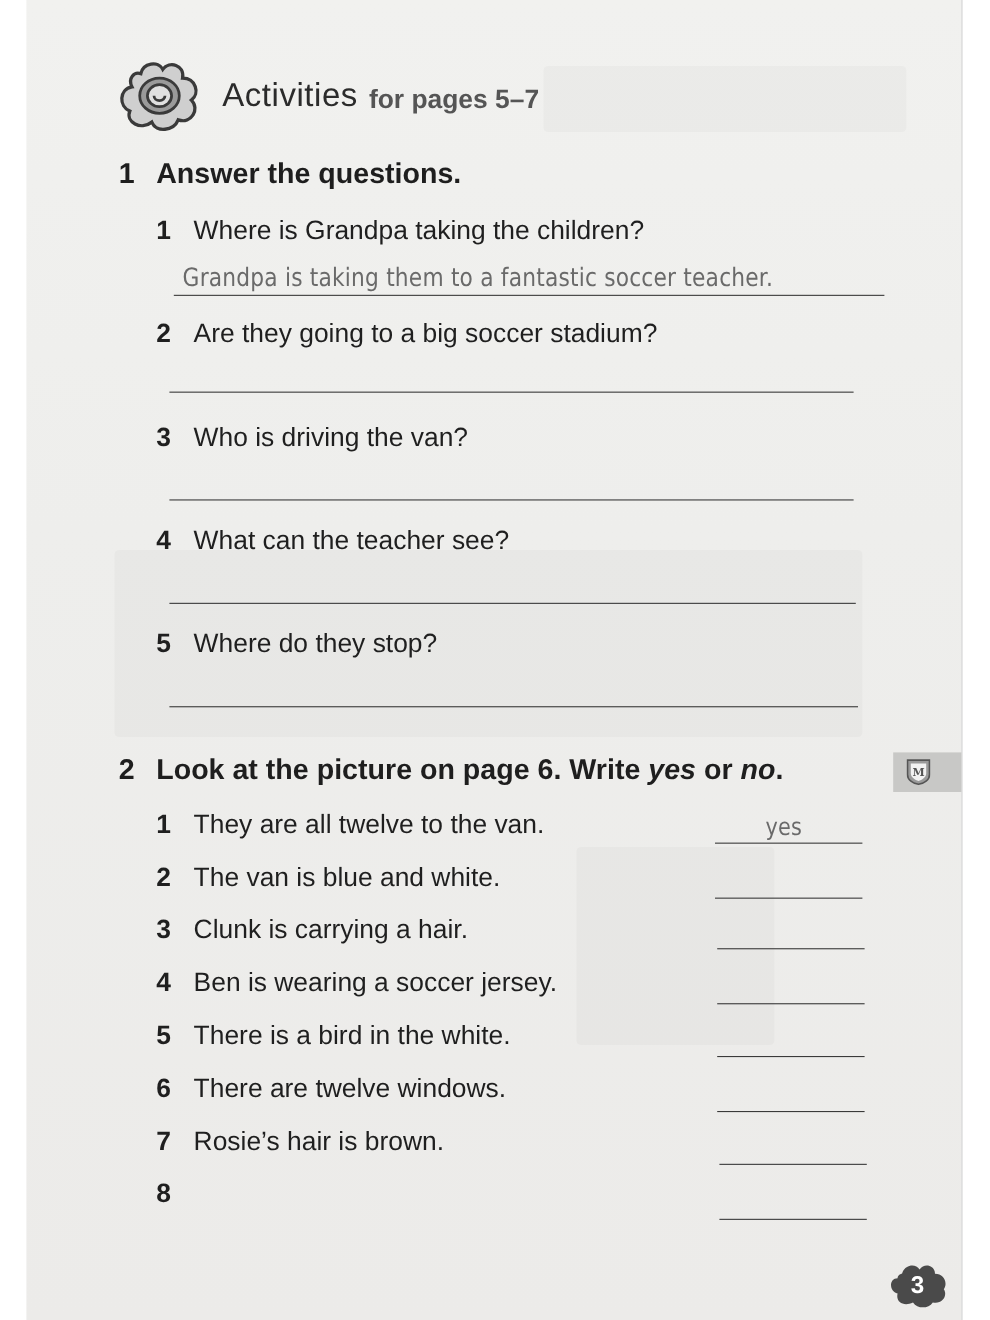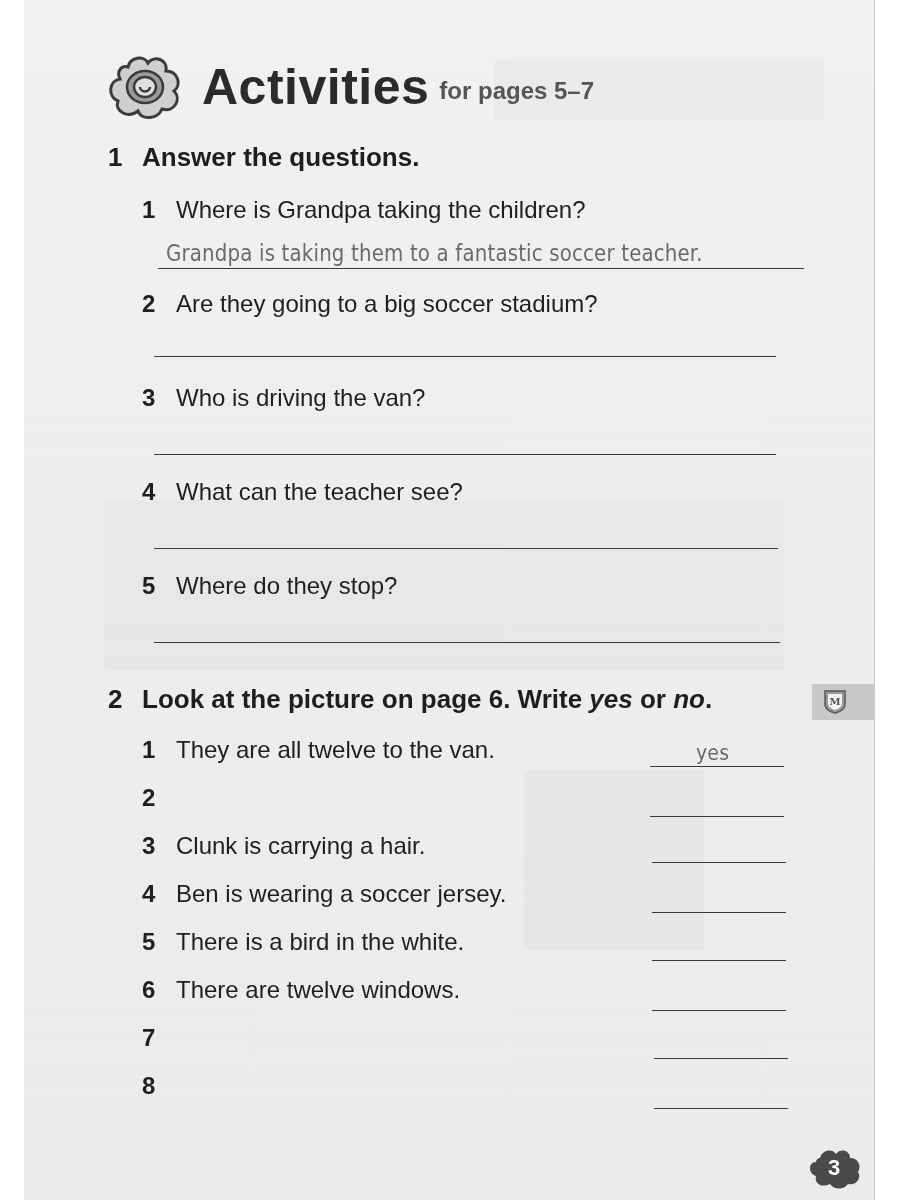--- a/index.html
+++ b/index.html
@@ -12,21 +12,21 @@
   .page {
     position: absolute; left: 24px; top: 0; width: 850px; height: 1200px;
     background: linear-gradient(180deg, #f1f1ef 0%, #eeeeec 40%, #ecebe9 100%);
     border-right: 1px solid #cfcfcf;
   }
   
   .ghost { position: absolute; background: rgba(0,0,0,0.025); border-radius: 4px; }
 
   .header { position: absolute; left: 84px; top: 52px; height: 70px; display: flex; align-items: center; }
   .logo { width: 74px; height: 68px; margin-right: 20px; }
-  .title-main { font-size: 50px; font-weight: bold; color: #2b2b2b; letter-spacing: 0.5px; }
+  .title-main { font-size: 30px; font-weight: normal; color: #2b2b2b; letter-spacing: 0.5px; }
   .title-sub { font-size: 24px; font-weight: bold; color: #555; margin-left: 10px; margin-top: 8px; }
 
   .sec-heading { position: absolute; left: 84px; font-size: 26px; font-weight: bold; color: #1e1e1e; display: flex; }
   .sec-num { width: 34px; }
   .sec-heading i { font-style: italic; }
 
   .q { position: absolute; left: 118px; font-size: 24px; color: #1f1f1f; display: flex; white-space: nowrap; }
   .q-num { width: 34px; font-weight: bold; }
 
   .answer-line { position: absolute; left: 152px; width: 624px; height: 0; border-top: 1.5px solid #3a3a3a; }
@@ -109,20 +109,21 @@
 
   <div class="q" style="top:736px;">
     <span class="q-num">1</span>
     <span>They are all twelve to the van.</span>
   </div>
   <div class="handwriting" style="left:672px;top:740px;font-size:22px;">yes</div>
   <div class="yn-line" style="top:766px;left:626px;"></div>
 
   <div class="q" style="top:784px;">
     <span class="q-num">2</span>
+    <span>The van is blue and white.</span>
   </div>
   <div class="yn-line" style="top:816px;left:626px;"></div>
 
   <div class="q" style="top:832px;">
     <span class="q-num">3</span>
     <span>Clunk is carrying a hair.</span>
   </div>
   <div class="yn-line" style="top:862px;left:628px;"></div>
 
   <div class="q" style="top:880px;">
@@ -138,20 +139,21 @@
   <div class="yn-line" style="top:960px;left:628px;"></div>
 
   <div class="q" style="top:976px;">
     <span class="q-num">6</span>
     <span>There are twelve windows.</span>
   </div>
   <div class="yn-line" style="top:1010px;left:628px;"></div>
 
   <div class="q" style="top:1024px;">
     <span class="q-num">7</span>
+    <span>Rosie’s hair is brown.</span>
   </div>
   <div class="yn-line" style="top:1058px;left:630px;"></div>
 
   <div class="q" style="top:1072px;">
     <span class="q-num">8</span>
   </div>
   <div class="yn-line" style="top:1108px;left:630px;"></div>
 </div>
 
 <div class="m-tab">

